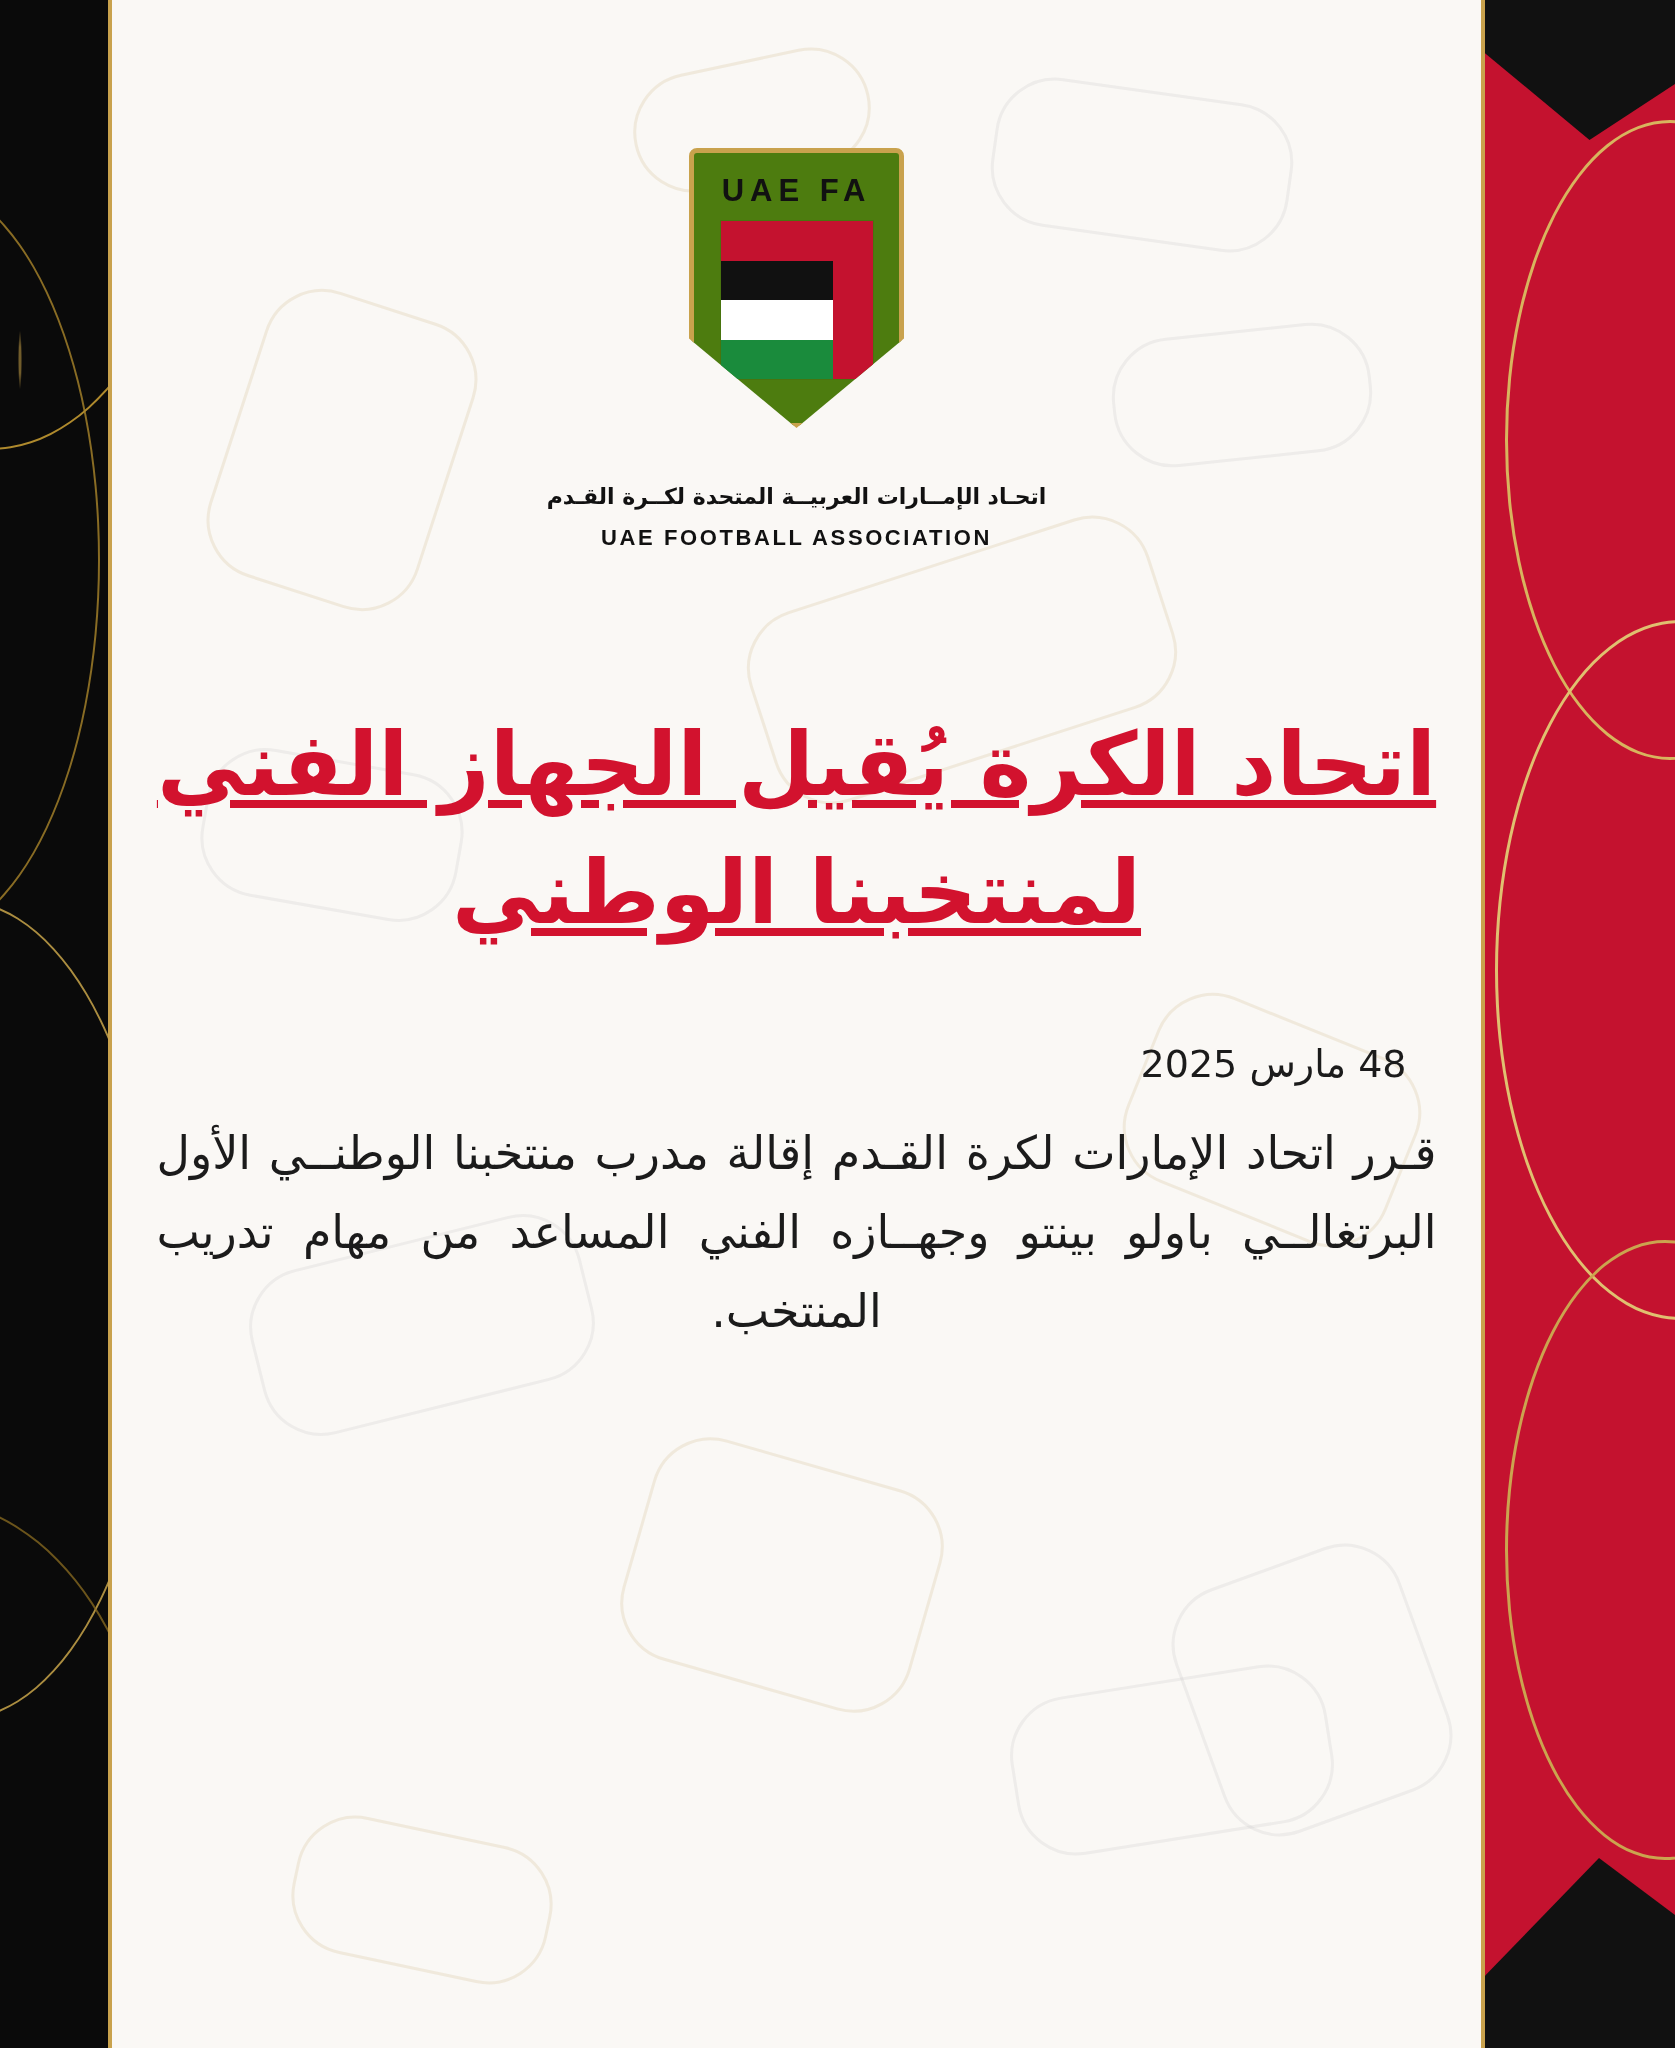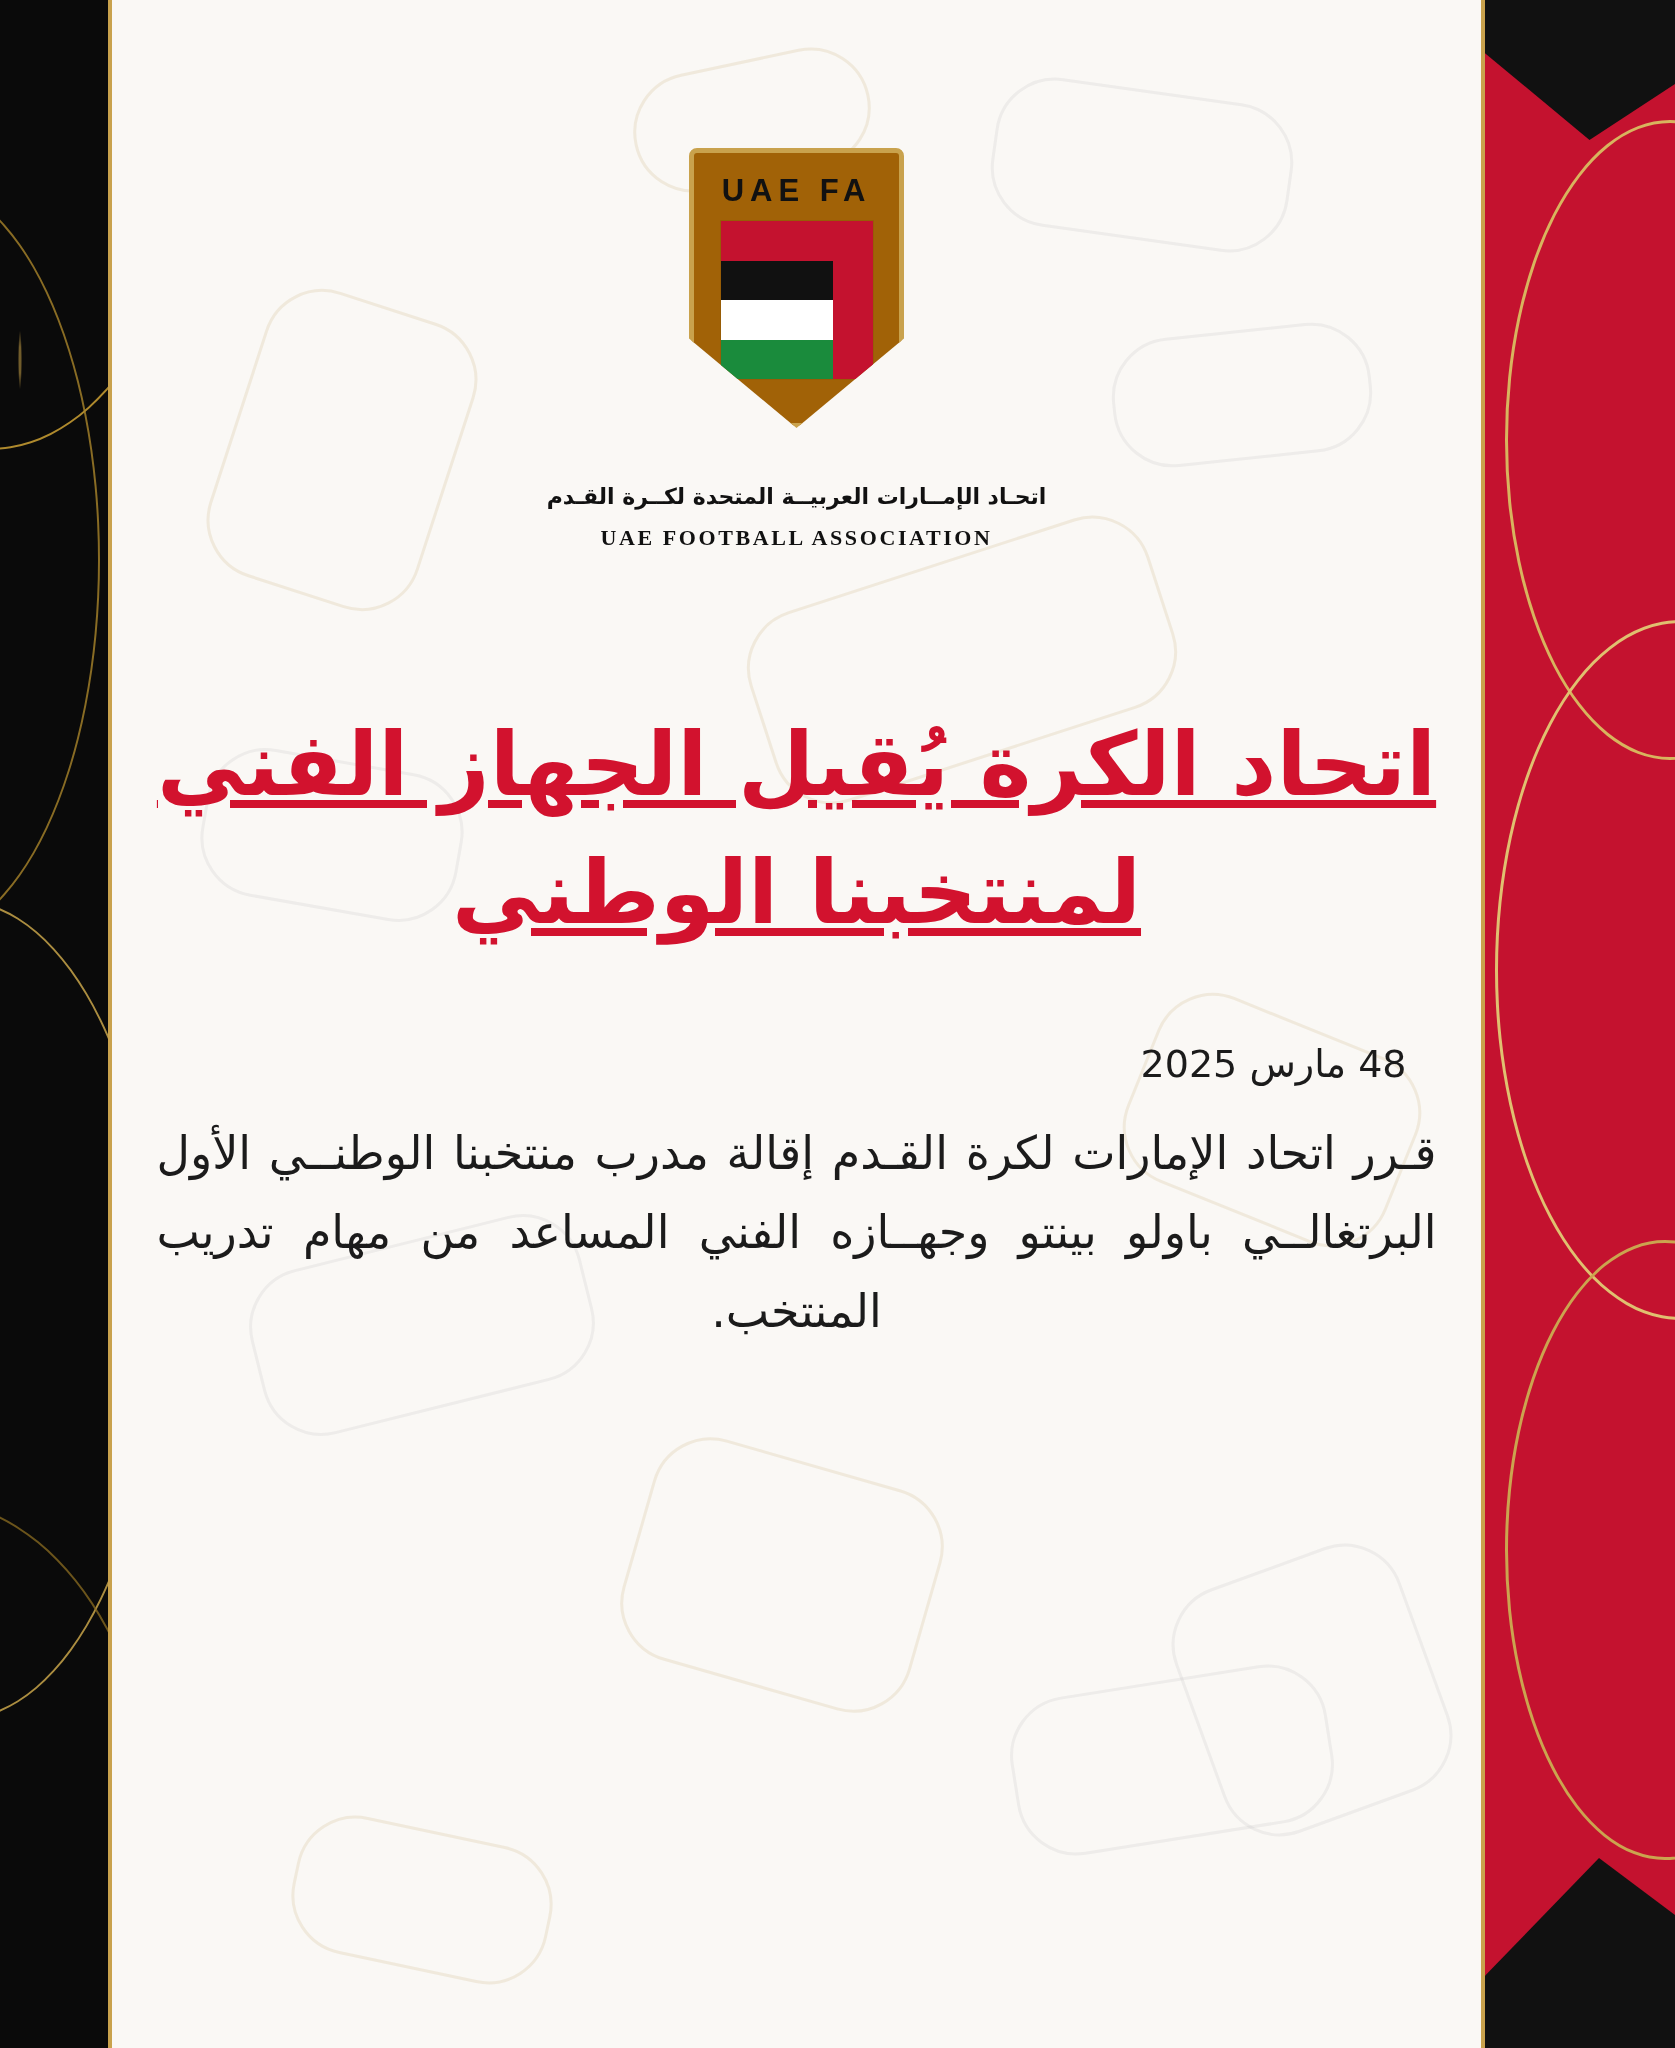--- a/index.html
+++ b/index.html
@@ -106,21 +106,21 @@
     flex-direction: column;
     align-items: center;
     padding-top: 148px;
   }
 
   
   .crest-wrap { width: 215px; position: relative; }
   .crest {
     position: relative;
     width: 215px; height: 280px;
-    background: #a16207;
+    background: #4d7c0f;
     border: 5px solid #c9a24d;
     border-radius: 8px 8px 0 0;
     clip-path: polygon(0 0, 100% 0, 100% 68%, 50% 100%, 0 68%);
     display: flex;
     flex-direction: column;
     align-items: center;
   }
   .crest-title {
     margin-top: 20px;
     font-size: 31px;
@@ -152,21 +152,21 @@
     letter-spacing: 1px;
     text-align: center;
   }
   .en-wordmark {
     margin-top: 16px;
     font-size: 22px;
     font-weight: 700;
     letter-spacing: 2.6px;
     color: #111;
     direction: ltr;
-    font-family: Liberation Serif, serif;
+    font-family: Liberation Sans, sans-serif;
   }
 
   .headline {
     margin-top: 150px;
     width: 1300px;
     text-align: center;
     color: #d2122e;
     font-size: 88px;
     font-weight: 700;
     line-height: 1.45;

